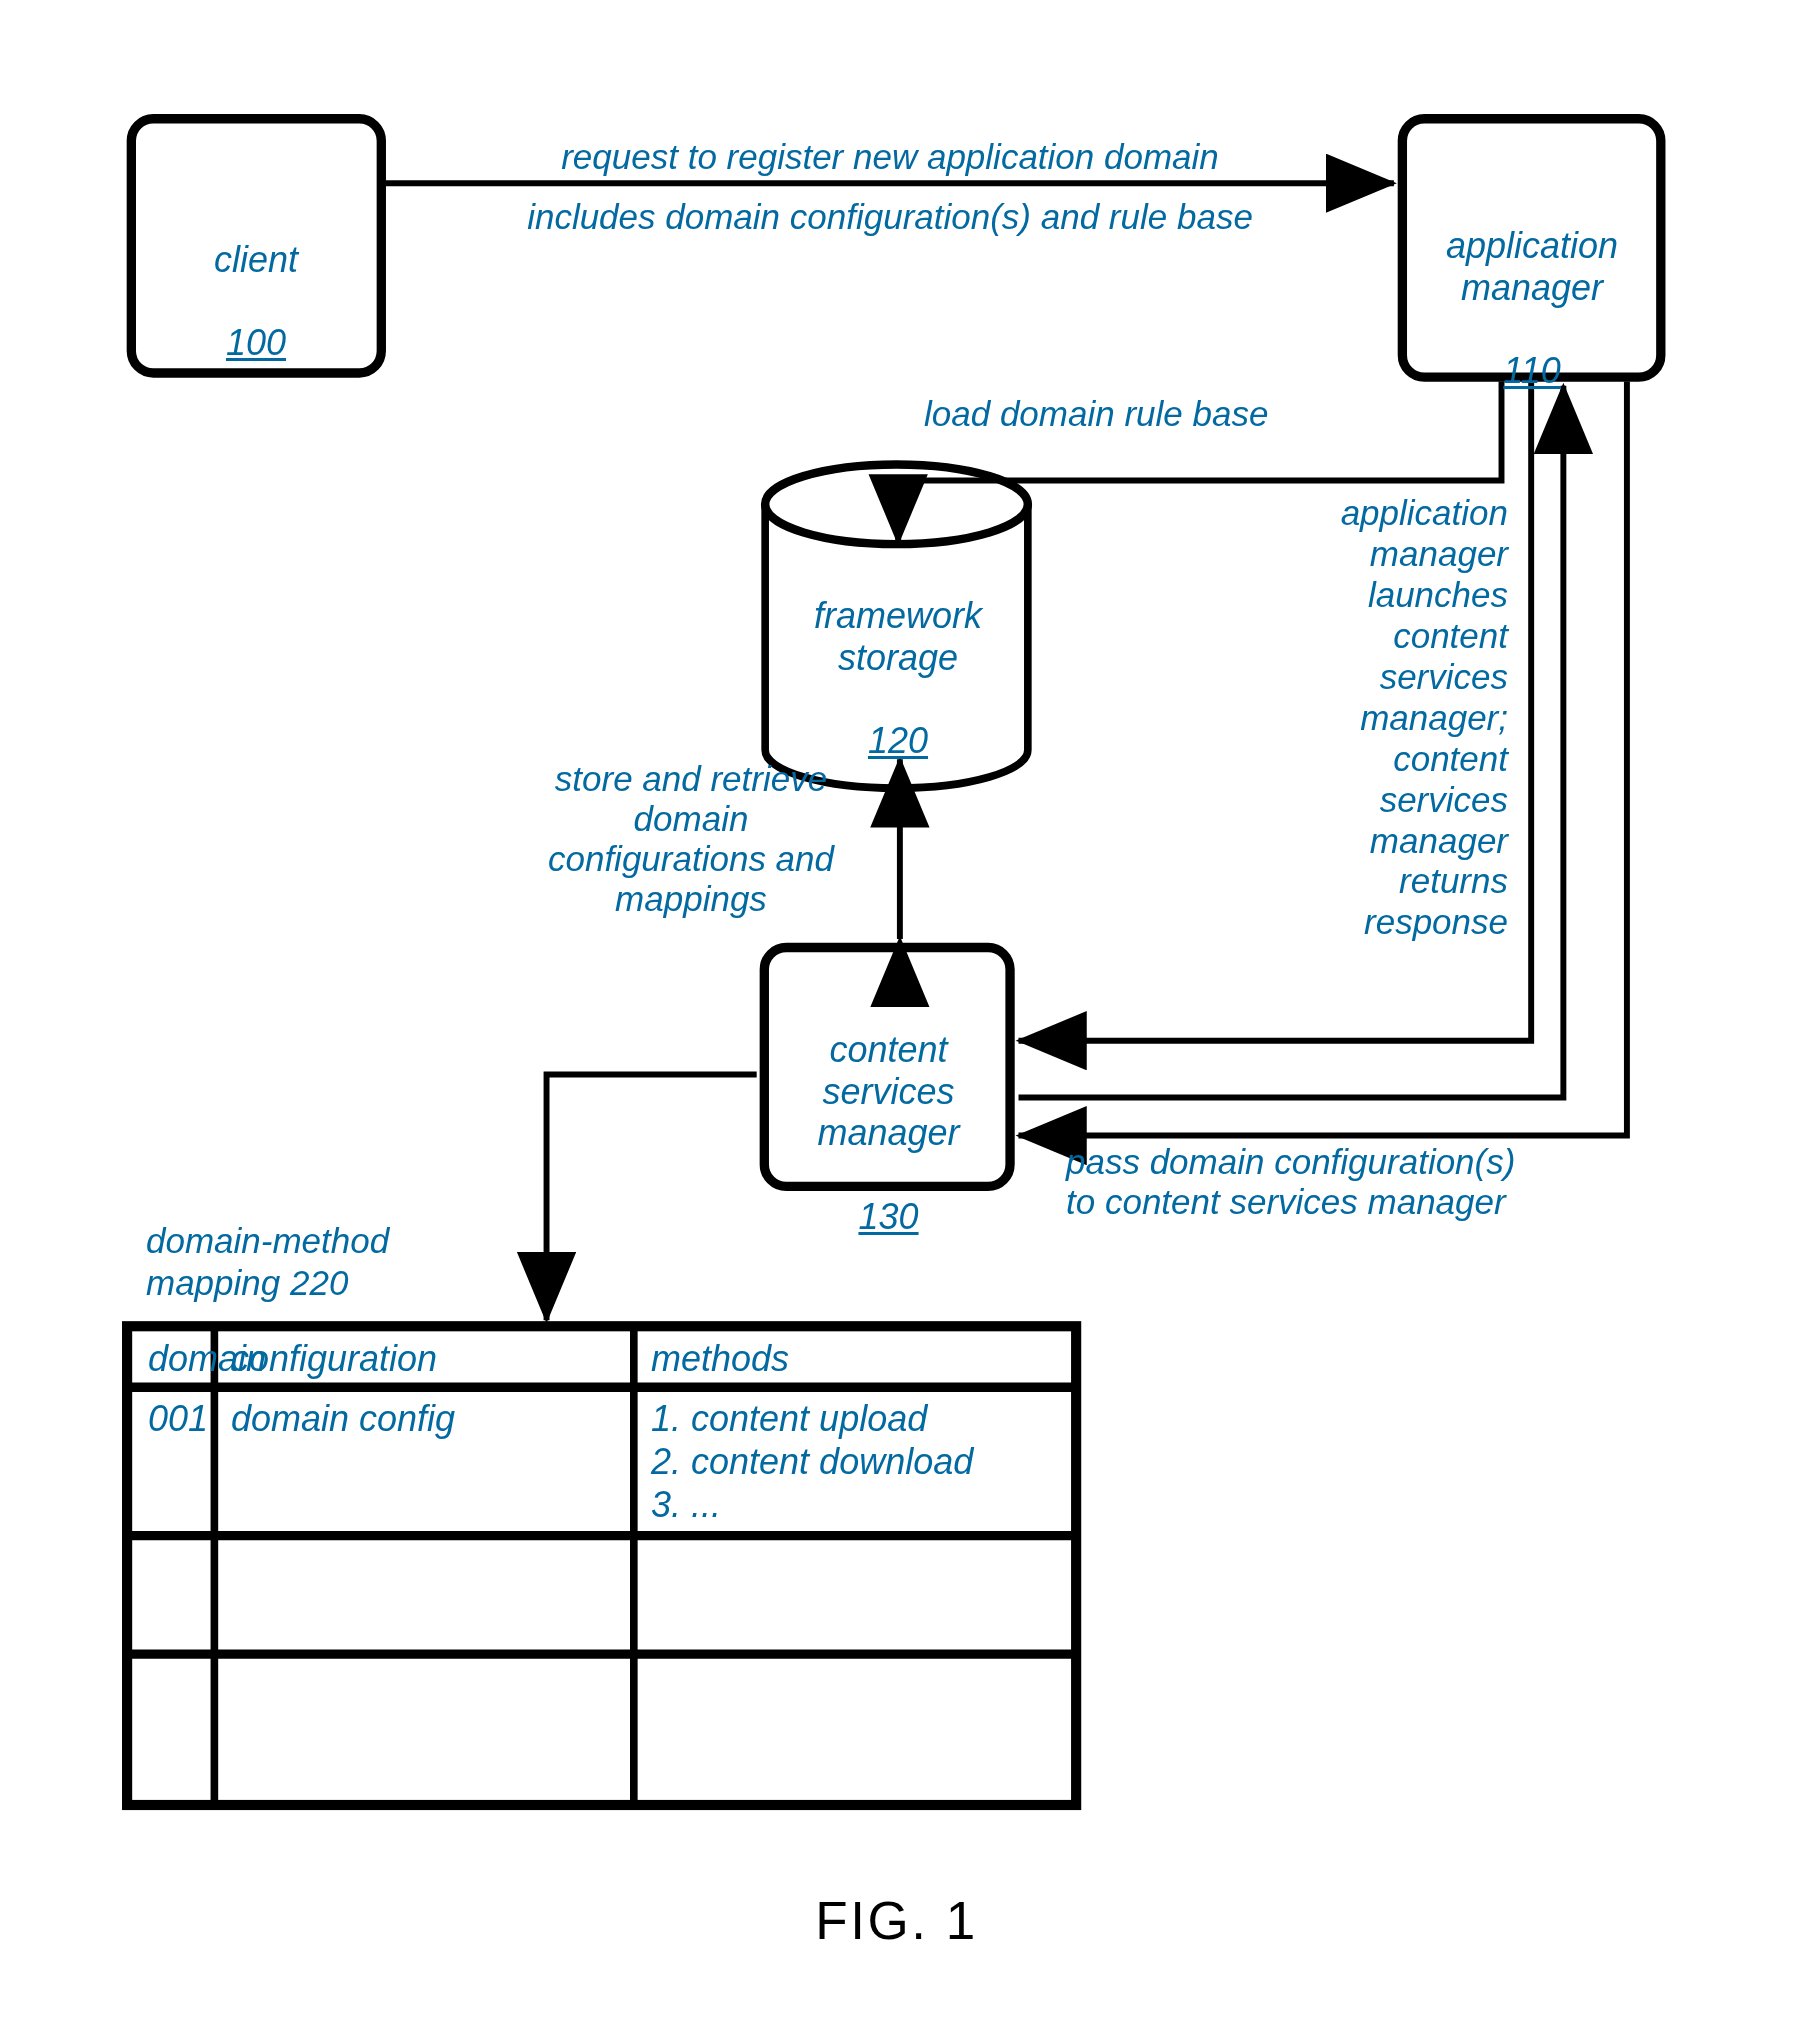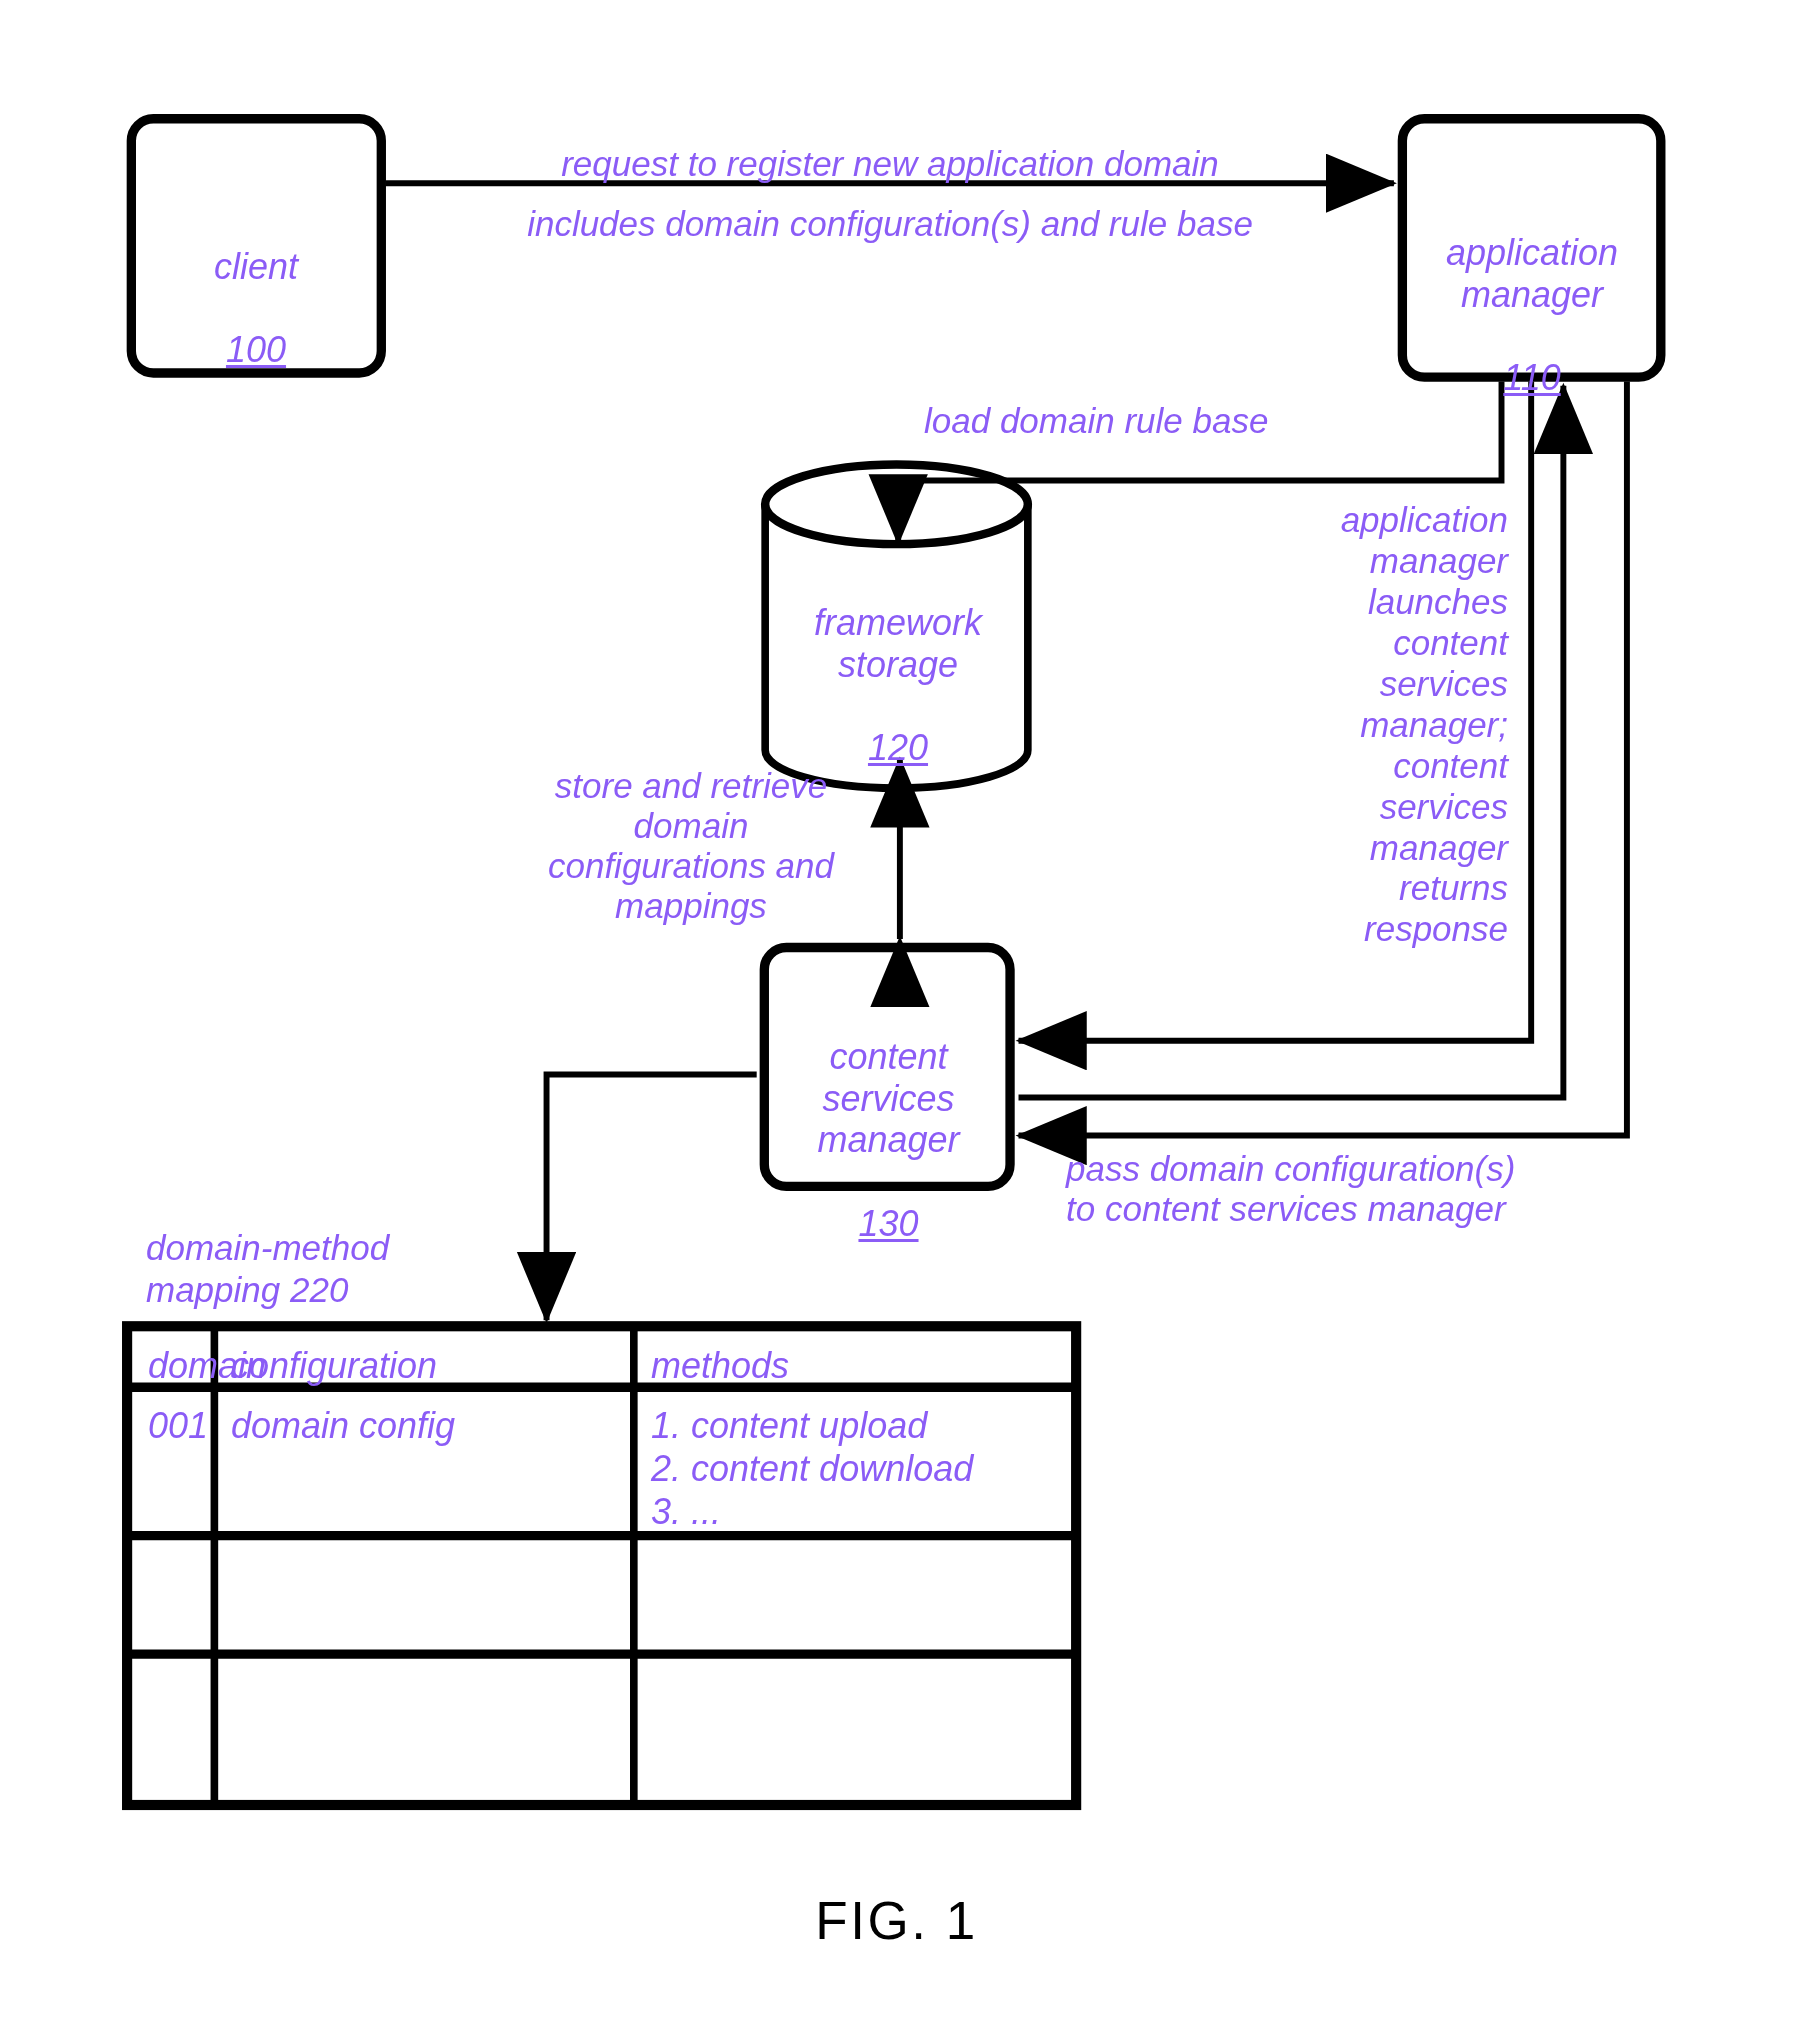--- a/index.html
+++ b/index.html
@@ -1,21 +1,21 @@
 <!DOCTYPE html>
 <html style="font-size:13.6px"><head>
 <meta charset="utf-8">
 <style>
   html,body{margin:0;padding:0;background:#ffffff;}
   body{width:1793px;height:2039px;position:relative;
        font-family:"Liberation Sans","DejaVu Sans",sans-serif;}
   #figure{position:absolute;left:0;top:0;width:1793px;height:2039px;}
   svg{position:absolute;left:0;top:0;width:1793px;height:2039px;overflow:visible;}
-  .lbl{position:absolute;font-style:italic;color:#8b5cf6;line-height:1.14;
-       white-space:pre-line;margin-top:7px;}
+  .lbl{position:absolute;font-style:italic;color:#0369a1;line-height:1.14;
+       white-space:pre-line;}
   .node-label{text-align:center;font-size:36px;line-height:1.16;font-style:italic;}
   .edge-label{font-size:35px;}
   .tbl-txt{font-style:italic;font-size:36px;line-height:1.2;}
   .fig-caption{position:absolute;font-size:53px;
        letter-spacing:2.5px;color:#000;text-align:center;}
   .ul{text-decoration:underline;text-underline-offset:3.4px;}
 </style>
 </head>
 <body>
 

